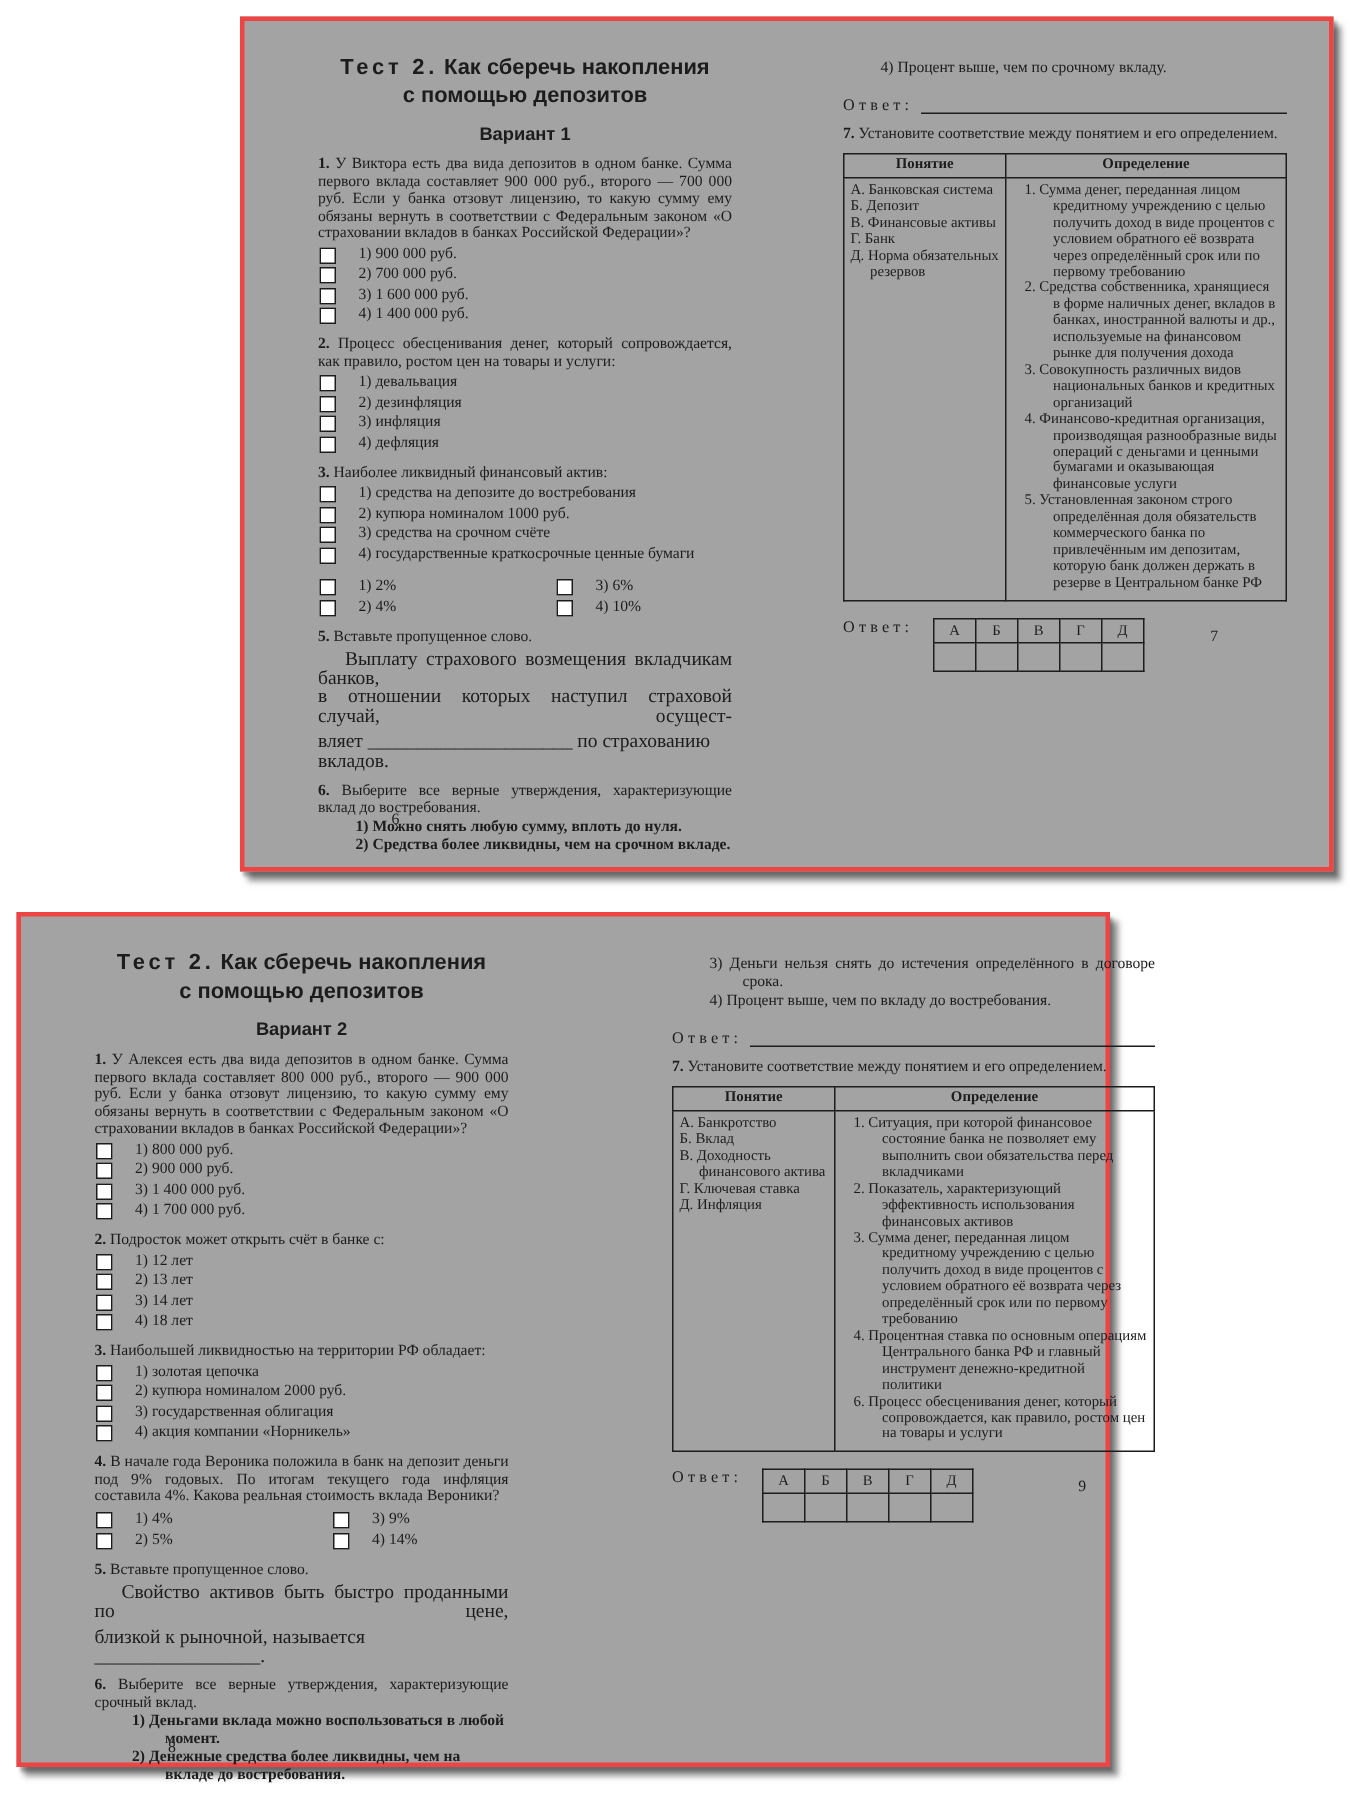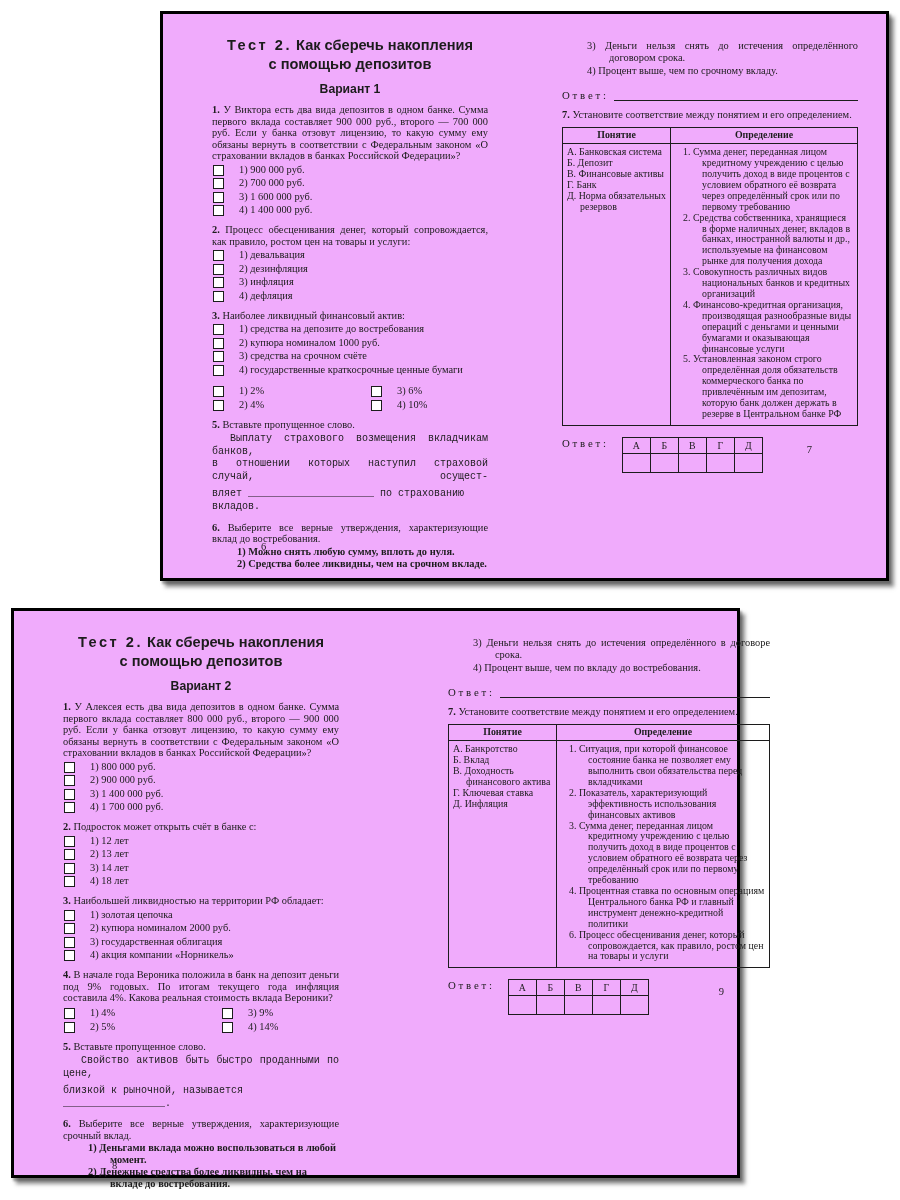--- a/index.html
+++ b/index.html
@@ -1,41 +1,41 @@
 <!DOCTYPE html>
 <html><head>
 <meta charset="utf-8">
 <style>
   html,body{margin:0;padding:0;}
   body{
     width:900px;height:1200px;position:relative;background:#ffffff;
     font-family:"Liberation Serif",serif;color:#1c1c1c;overflow:hidden;
   }
   .spread{
-    position:absolute;background:#f0abfc;border:3px solid #000000;
+    position:absolute;background:#a3a3a3;border:3px solid #ef4444;
     box-shadow:5px 6px 4px rgba(50,50,50,.55), 2px 3px 2px rgba(80,80,80,.45);
   }
   #s1{left:160px;top:11px;width:723px;height:564px;}
   #s2{left:11px;top:608px;width:723px;height:564px;}
   .colL{position:absolute;left:49px;top:22px;width:276px;}
   .colR{position:absolute;left:399px;top:26px;width:296px;}
   #s2 .colR{width:322px;padding-left:35px;}
   .title{font-family:"Liberation Sans",sans-serif;font-weight:bold;font-size:14.6px;line-height:19px;text-align:center;margin:0;}
   .tsp{letter-spacing:2.5px;}
   .variant{font-family:"Liberation Sans",sans-serif;font-weight:bold;font-size:12.2px;text-align:center;margin-top:8px;}
   .q{margin-top:8px;}
   .stem{margin:0;text-align:justify;font-size:10.4px;line-height:11.5px;}
   .qn{font-weight:bold;}
   .opts{margin-top:2px;}
   .opt{display:flex;margin-top:1.5px;font-size:10.4px;line-height:11.4px;}
   .cb{flex:none;width:9px;height:9px;border:1.3px solid #1c1c1c;margin:1px 15px 0 1px;background:#fff;}
   .ol{text-align:left;}
   .optrow{display:flex;align-items:flex-end;}
   .optrow .opt:first-child{width:158px;}
-  .fill{font-family:Liberation Mono, monospace;font-size:10px;line-height:12.6px;margin-top:3px;}
+  .fill{font-family:Liberation Serif, serif;font-size:13px;line-height:12.6px;margin-top:3px;}
   .fl-ind{text-indent:18px;}
   .fl-j{text-align:justify;text-align-last:justify;}
   .fl-gap{margin-top:5px;}
   .nitem{margin:1px 0 0 0;padding-left:47px;text-indent:-22px;font-size:10.4px;line-height:11.5px;font-weight:bold;}
   .contp{margin:0 0 2px 0;padding-left:47px;text-indent:-22px;font-size:10.4px;line-height:11.6px;text-align:justify;}
   .ansline{display:flex;margin-top:11px;font-size:10.8px;align-items:flex-end;}
   .anslab{letter-spacing:2.8px;white-space:nowrap;}
   .ansrule{flex:1;border-bottom:1px solid #1c1c1c;margin-left:5px;height:12px;}
   .mt{border-collapse:collapse;margin-top:7px;width:100%;font-size:9.9px;line-height:10.9px;}
   .mt th{border:1.2px solid #1c1c1c;font-weight:bold;padding:2px;text-align:center;font-size:9.9px;}
@@ -164,21 +164,20 @@
     <div class="q">
       <p class="stem"><b class="qn">6.</b> <span>Выберите все верные утверждения, характеризующие вклад до востребования.</span></p>
       <p class="nitem">1) Можно снять любую сумму, вплоть до нуля.</p>
       <p class="nitem">2) Средства более ликвидны, чем на срочном вкладе.</p>
     </div>
 
     <div class="pnum pl">6</div>
   </div>
 
   <div class="colR">
-    <p class="contp">3) Деньги нельзя снять до истечения определённого договором срока.</p>
     <p class="contp">4) Процент выше, чем по срочному вкладу.</p>
 
     <div class="ansline">
       <span class="anslab">Ответ:</span>
       <span class="ansrule"></span>
     </div>
 
     <div class="q">
       <p class="stem"><b class="qn">7.</b> <span>Установите соответствие между понятием и его определением.</span></p>
       <table class="mt">

